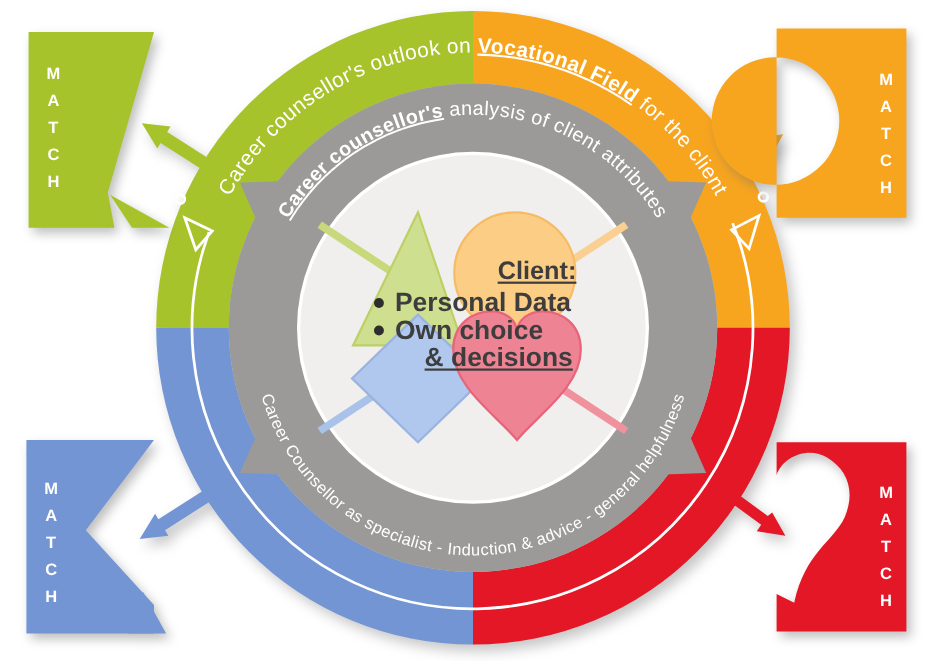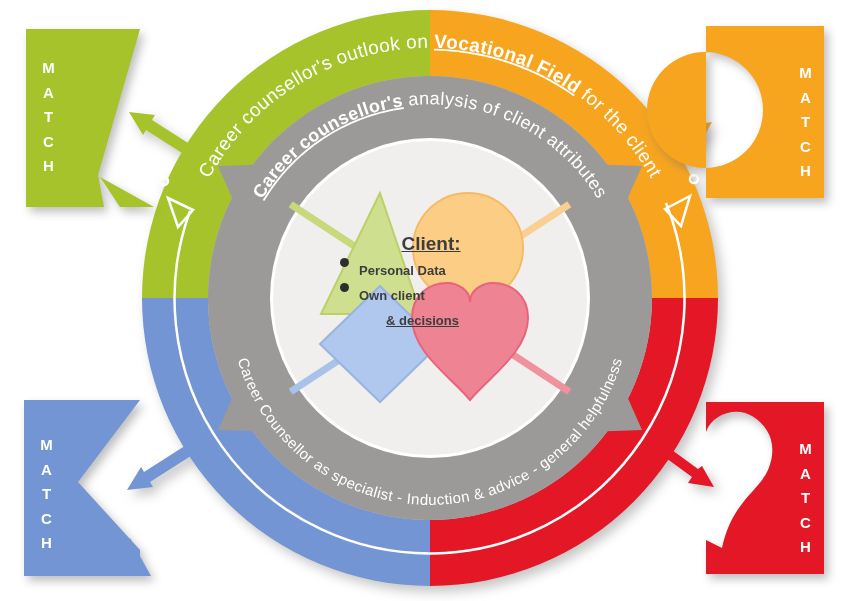--- a/index.html
+++ b/index.html
@@ -11,23 +11,23 @@
   .piece{position:absolute;filter:drop-shadow(4px 5px 5px rgba(110,110,110,.45));}
   .piece svg{overflow:visible;}
   .match-label{position:absolute;writing-mode:vertical-rl;text-orientation:upright;
                color:#fff;font-weight:bold;font-size:15px;letter-spacing:.5em;line-height:1;}
   .rt{fill:#ffffff;letter-spacing:.4px;white-space:pre;}
   .rt-outer{font-size:19px;}
   .rt-gtop{font-size:18px;}
   .rt-gbot{font-size:15px;}
   .bu{font-weight:bold;text-decoration:underline;}
   .center-text{position:absolute;left:338px;top:233px;width:186px;color:#3e3d3d;}
-  .client-heading{text-align:center;font-size:19px;font-weight:bold;
+  .client-heading{text-align:right;font-size:23px;font-weight:bold;
                   text-decoration:underline;margin-bottom:3px;}
-  .client-row{display:flex;align-items:flex-start;gap:10px;font-size:13px;font-weight:bold;
+  .client-row{display:flex;align-items:center;gap:10px;font-size:24px;font-weight:bold;
               line-height:25px;padding-left:2px;}
   .client-row .dot{width:9px;height:9px;border-radius:50%;background:#2e2d2d;flex:0 0 auto;}
   .client-row.indent{padding-left:48px;text-decoration:underline;}
 </style>
 </head>
 <body>
 
 <div class="canvas">
 
   <svg class="main-svg" width="850" height="601" viewBox="0 0 850 601">
@@ -97,21 +97,21 @@
   </svg>
 
   <div class="center-text">
     <div class="client-heading">Client:</div>
     <div class="client-row">
       <span class="dot"></span>
       <span>Personal Data</span>
     </div>
     <div class="client-row">
       <span class="dot"></span>
-      <span>Own client</span>
+      <span>Own choice</span>
     </div>
     <div class="client-row indent">
       <span>&amp; decisions</span>
     </div>
   </div>
 
   <div class="piece" style="left:26px;top:27px;">
     <svg width="130" height="182" viewBox="0 0 130 182">
       <path d="M0 2 H114 L72 148 L78 180 H0 Z" fill="#a7c32b"></path>
       <path d="M74 150 L128 180 L94 180 Z" fill="#a7c32b"></path>

